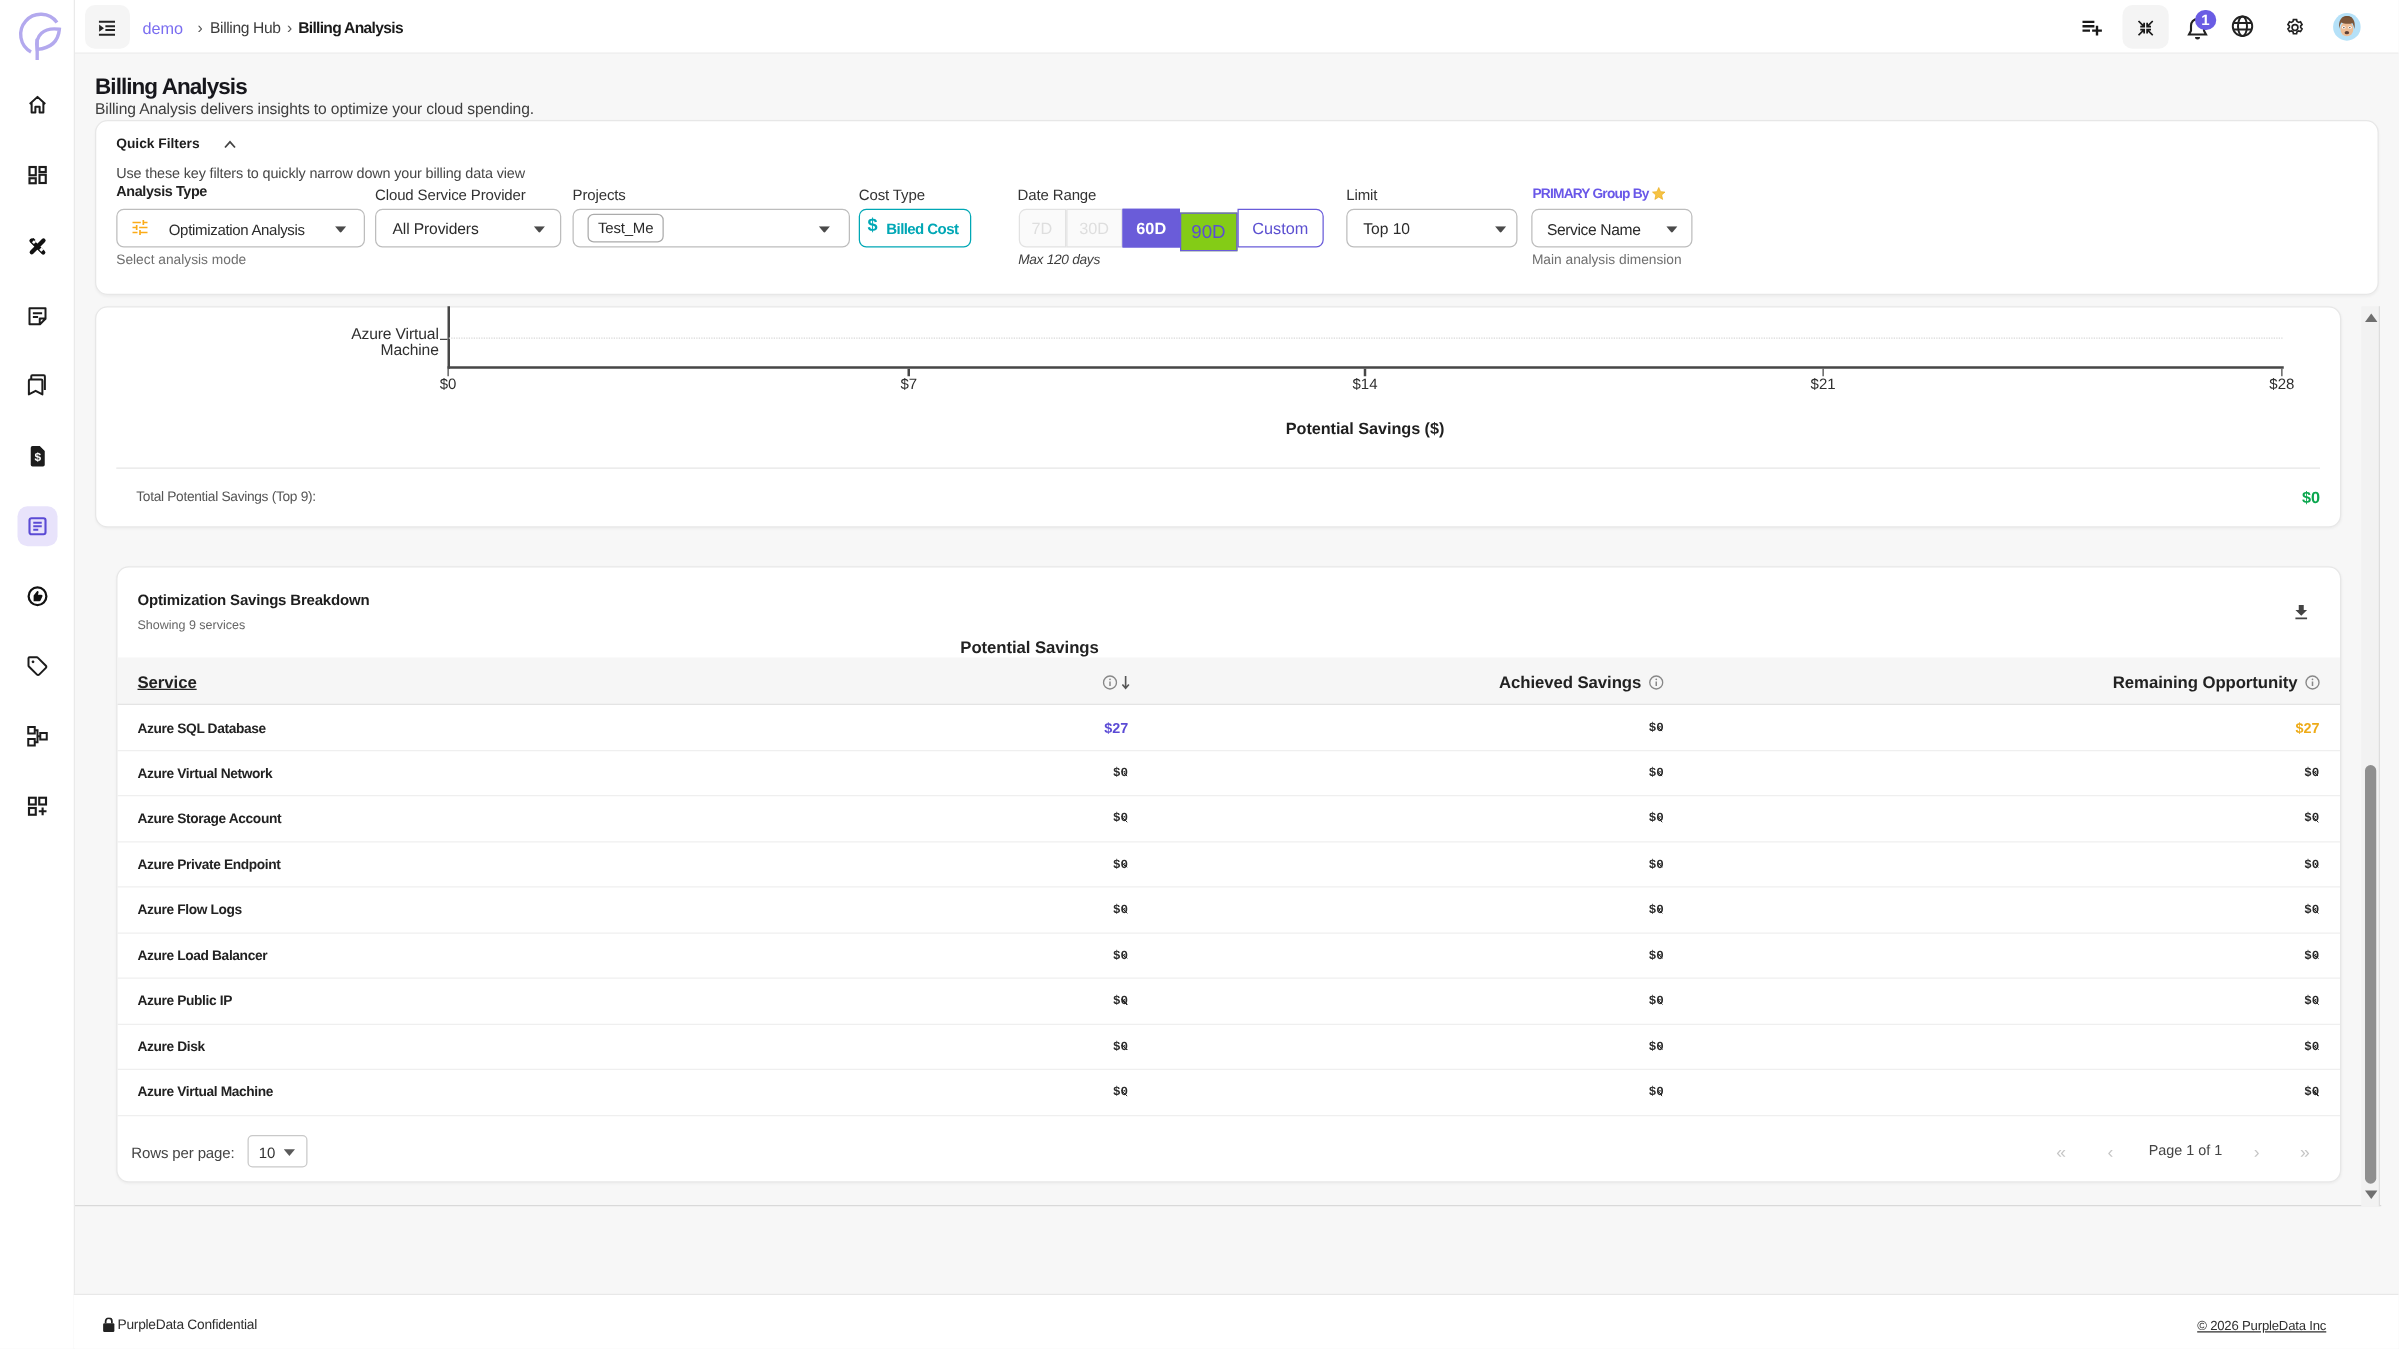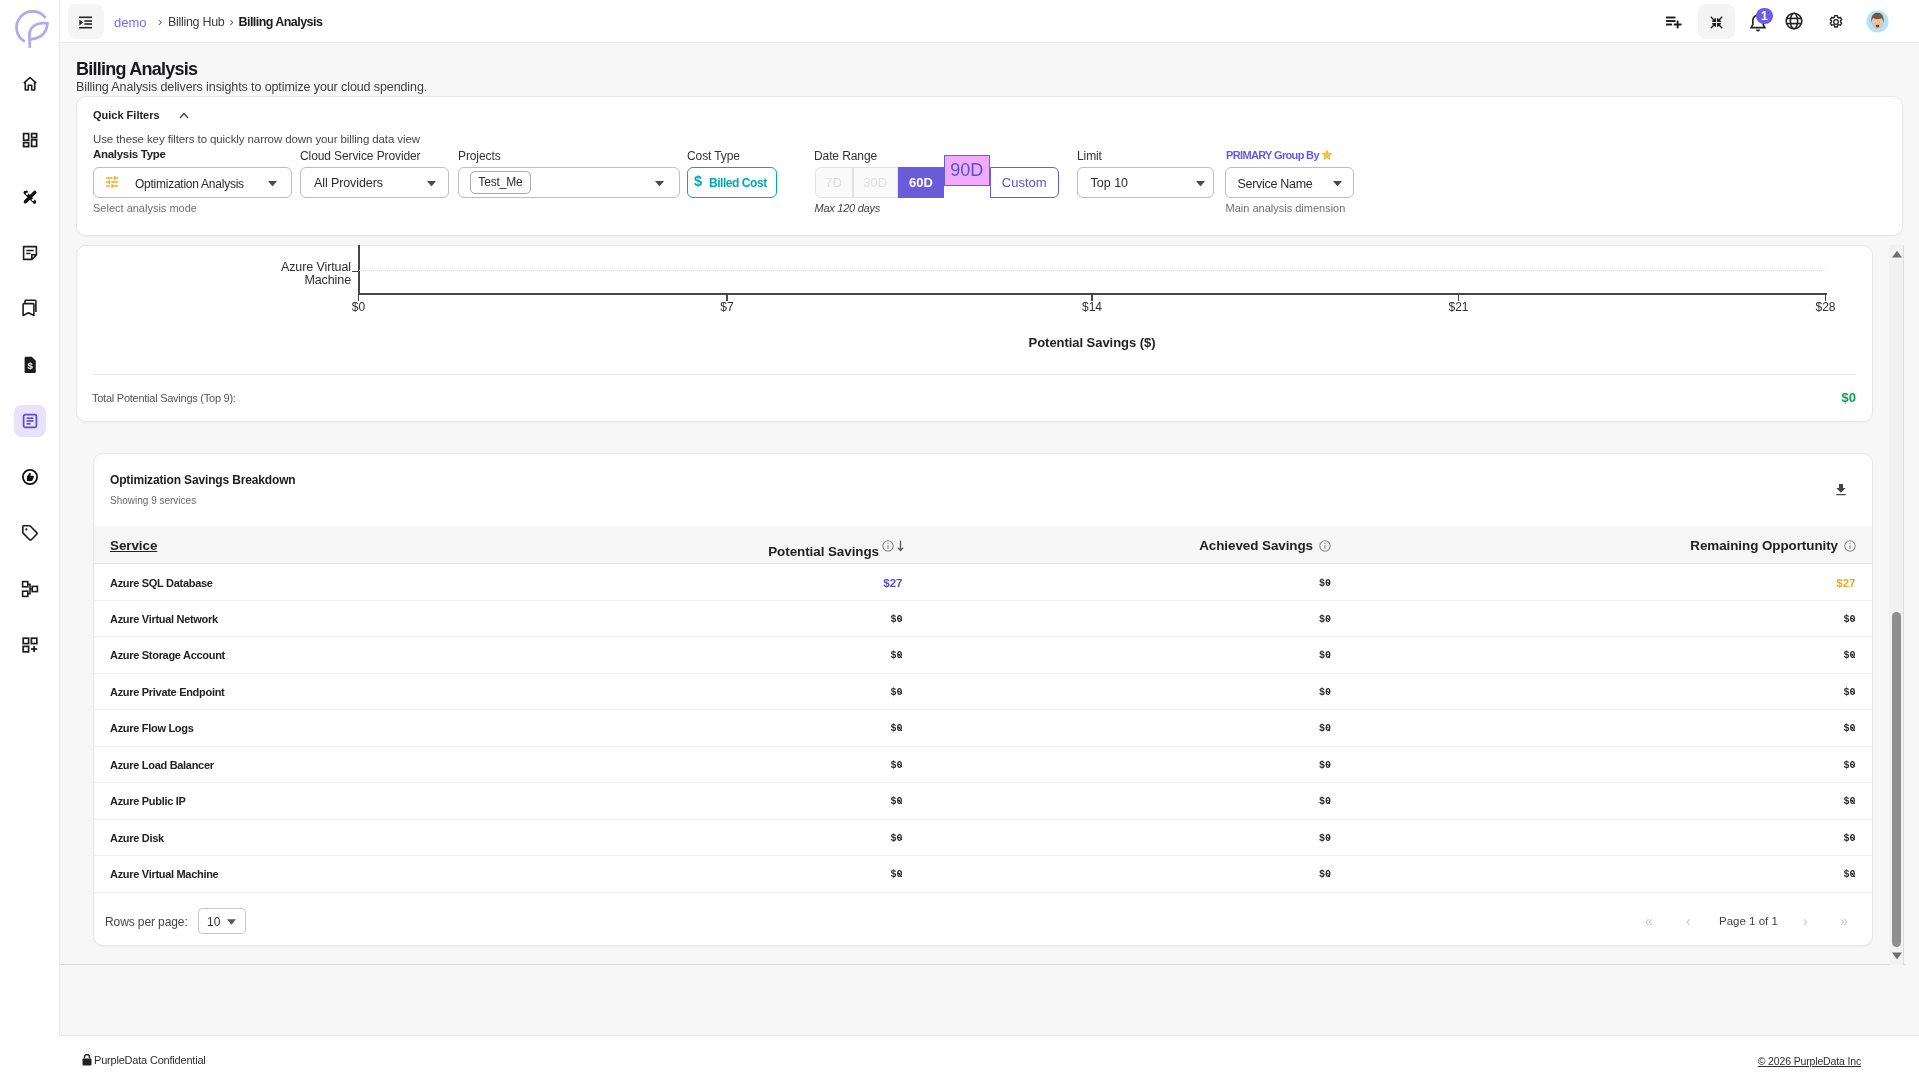--- a/index.html
+++ b/index.html
@@ -208,21 +208,21 @@
   </svg>
 
 <div class="abs" style="left:687px;top:167px;width:90px;height:31px;border:1px solid #00a7b5;border-radius:6px;background:#fff;"></div>
 <div class="abs" style="left:694px;top:173px;font-size:14.5px;font-weight:bold;color:#00a7b5;">$</div>
 <div class="abs" style="left:709px;top:176px;font-size:12px;letter-spacing:-0.45px;font-weight:bold;color:#00a7b5;">Billed Cost</div>
 
 <div id="daterange">
     <div class="abs" style="left:814.5px;top:167px;width:38px;height:31px;background:#fafafa;border:1px solid #e2e2e2;border-radius:6px 0px 0px 6px;color:#dedede;font-size:13px;text-align:center;line-height:29px;">7D</div>
     <div class="abs" style="left:852.5px;top:167px;width:45.5px;height:31px;background:#fafafa;border:1px solid #e2e2e2;border-radius:0px 0px 0px 0px;color:#dedede;font-size:13px;text-align:center;line-height:29px;">30D</div>
     <div class="abs" style="left:898px;top:167px;width:46px;height:31px;background:#6a5cd9;border:1px solid #6a5cd9;border-radius:0px 0px 0px 0px;color:#ffffff;font-size:13px;font-weight:bold;text-align:center;line-height:29px;">60D</div>
-    <div class="abs" style="left:944px;top:155px;width:45.5px;height:31px;background:#f0abfc;border:1px solid #6a5cd9;border-radius:0px 0px 0px 0px;color:#5b4fd0;font-size:18px;text-align:center;line-height:29px;">90D</div>
+    <div class="abs" style="left:944px;top:170px;width:45.5px;height:31px;background:#84cc16;border:1px solid #6a5cd9;border-radius:0px 0px 0px 0px;color:#5b4fd0;font-size:15px;text-align:center;line-height:29px;">90D</div>
     <div class="abs" style="left:989.5px;top:167px;width:69.5px;height:31px;background:#ffffff;border:1px solid #6a5cd9;border-radius:0px 6px 6px 0px;color:#5b4fd0;font-size:13px;text-align:center;line-height:29px;">Custom</div>
   </div>
 <div class="abs" style="left:814.5px;top:201.5px;font-size:11px;letter-spacing:-0.25px;font-style:italic;color:#3f3f3f;">Max 120 days</div>
 
 <div class="abs" style="left:1077px;top:167px;width:137px;height:31px;border:1px solid #bdbdbd;border-radius:6px;background:#fff;"></div>
 <div class="abs" style="left:1090.5px;top:176px;font-size:12.5px;color:#2b2b2b;">Top 10</div>
 <svg class="abs" style="left:1196px;top:180.5px" width="9" height="5.5" viewBox="0 0 10 6">
     <path d="M0 0 L10 0 L5 6 Z" fill="#4a4a4a"></path>
   </svg>
 
@@ -247,34 +247,34 @@
     <div class="abs" style="left:687px;top:300px;width:80px;font-size:12px;color:#2f2f2f;text-align:center;">$7</div>
     <div class="abs" style="left:1091.25px;top:295px;width:1.5px;height:5.5px;background:#474747;"></div>
     <div class="abs" style="left:1052px;top:300px;width:80px;font-size:12px;color:#2f2f2f;text-align:center;">$14</div>
     <div class="abs" style="left:1457.75px;top:295px;width:1.5px;height:5.5px;background:#474747;"></div>
     <div class="abs" style="left:1418.5px;top:300px;width:80px;font-size:12px;color:#2f2f2f;text-align:center;">$21</div>
     <div class="abs" style="left:1824.75px;top:295px;width:1.5px;height:5.5px;background:#474747;"></div>
     <div class="abs" style="left:1785.5px;top:300px;width:80px;font-size:12px;color:#2f2f2f;text-align:center;">$28</div>
   </div>
 <div class="abs" style="left:992px;top:335px;width:200px;font-size:13px;letter-spacing:-0.05px;font-weight:bold;color:#1f1f1f;text-align:center;">Potential Savings ($)</div>
 <div class="abs" style="left:93px;top:374px;width:1763px;height:1px;background:#e6e6e6;"></div>
-<div class="abs" style="left:92px;top:392px;font-size:11px;letter-spacing:-0.25px;color:#555;">Total Potential Savings (Top 9):</div>
+<div class="abs" style="left:109px;top:392px;font-size:11px;letter-spacing:-0.25px;color:#555;">Total Potential Savings (Top 9):</div>
 <div class="abs" style="left:1700px;top:390px;width:156px;font-size:13px;font-weight:bold;color:#0aa64e;text-align:right;">$0</div>
 
 <div class="abs card" style="left:93px;top:453px;width:1780px;height:492.5px;"></div>
 <div class="abs" style="left:110px;top:473px;font-size:12px;letter-spacing:-0.15px;font-weight:bold;color:#1d1d1d;">Optimization Savings Breakdown</div>
 <div class="abs" style="left:110px;top:495px;font-size:10px;color:#666;">Showing 9 services</div>
 <svg class="abs" style="left:1833px;top:482px" width="16" height="16" viewBox="0 0 24 24">
   <path fill="#444" d="M5 20h14v-2H5v2zM19 9h-4V3H9v6H5l7 7 7-7z"></path>
 </svg>
 
 <div class="abs" style="left:94px;top:526px;width:1778px;height:38px;background:#f6f6f6;border-bottom:1px solid #e4e4e4;"></div>
 <div class="abs" style="left:110px;top:537.5px;font-size:13.4px;letter-spacing:-0.05px;font-weight:bold;color:#222;text-decoration:underline;">Service</div>
 <div id="thead2">
-    <div class="abs" style="left:599px;top:544px;width:280px;font-size:13.4px;letter-spacing:-0.05px;font-weight:bold;color:#222;text-align:right;">Potential Savings</div>
+    <div class="abs" style="left:599px;top:510px;width:280px;font-size:13.4px;letter-spacing:-0.05px;font-weight:bold;color:#222;text-align:right;">Potential Savings</div>
     <svg class="abs" style="left:882px;top:540px" width="12" height="12" viewBox="0 0 12 12">
       <circle cx="6" cy="6" r="5.2" fill="none" stroke="#888" stroke-width="1.1"></circle>
       <line x1="6" y1="5.2" x2="6" y2="8.8" stroke="#888" stroke-width="1.2"></line>
       <circle cx="6" cy="3.4" r="0.7" fill="#888"></circle>
     </svg>
     <svg class="abs" style="left:897px;top:539.5px" width="7" height="12" viewBox="0 0 7 12">
       <path d="M3.5 0.8 V10.2 M0.9 7.6 L3.5 10.6 L6.1 7.6" fill="none" stroke="#555" stroke-width="1.3"></path>
     </svg>
     <div class="abs" style="left:1033px;top:538px;width:280px;font-size:13.4px;letter-spacing:-0.05px;font-weight:bold;color:#222;text-align:right;">Achieved Savings</div>
     <svg class="abs" style="left:1319px;top:540px" width="12" height="12" viewBox="0 0 12 12">

